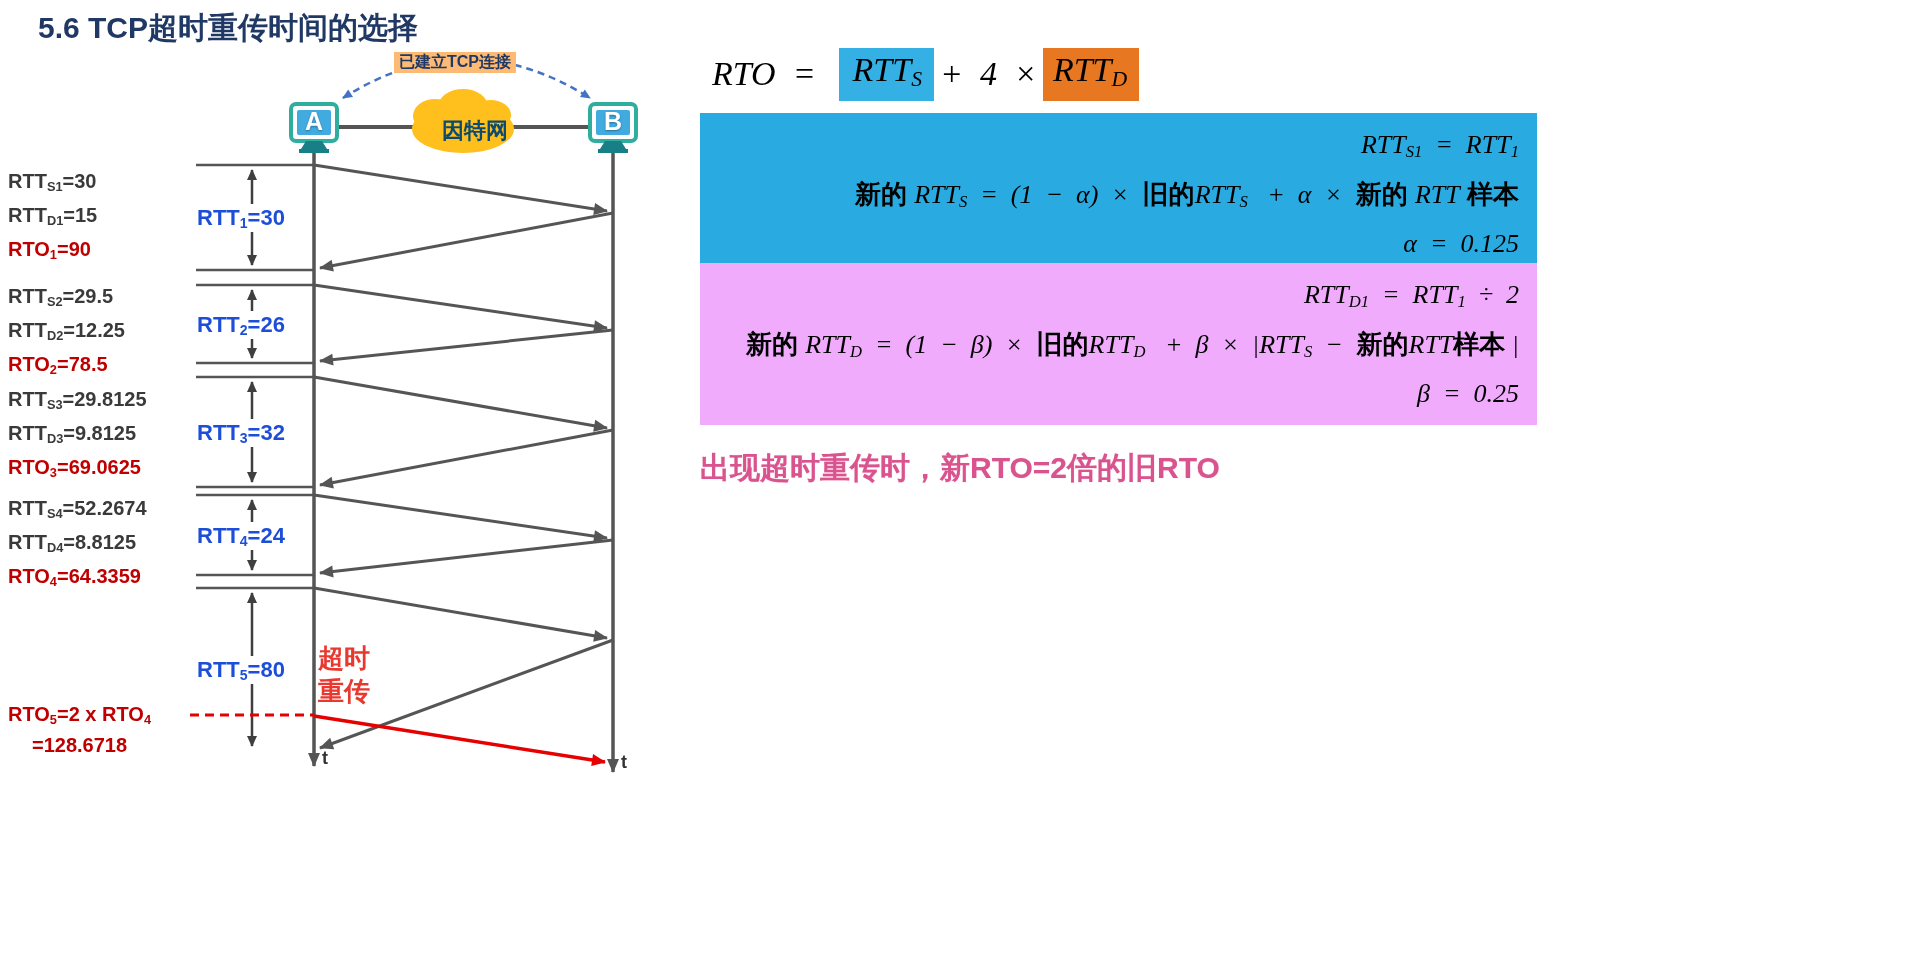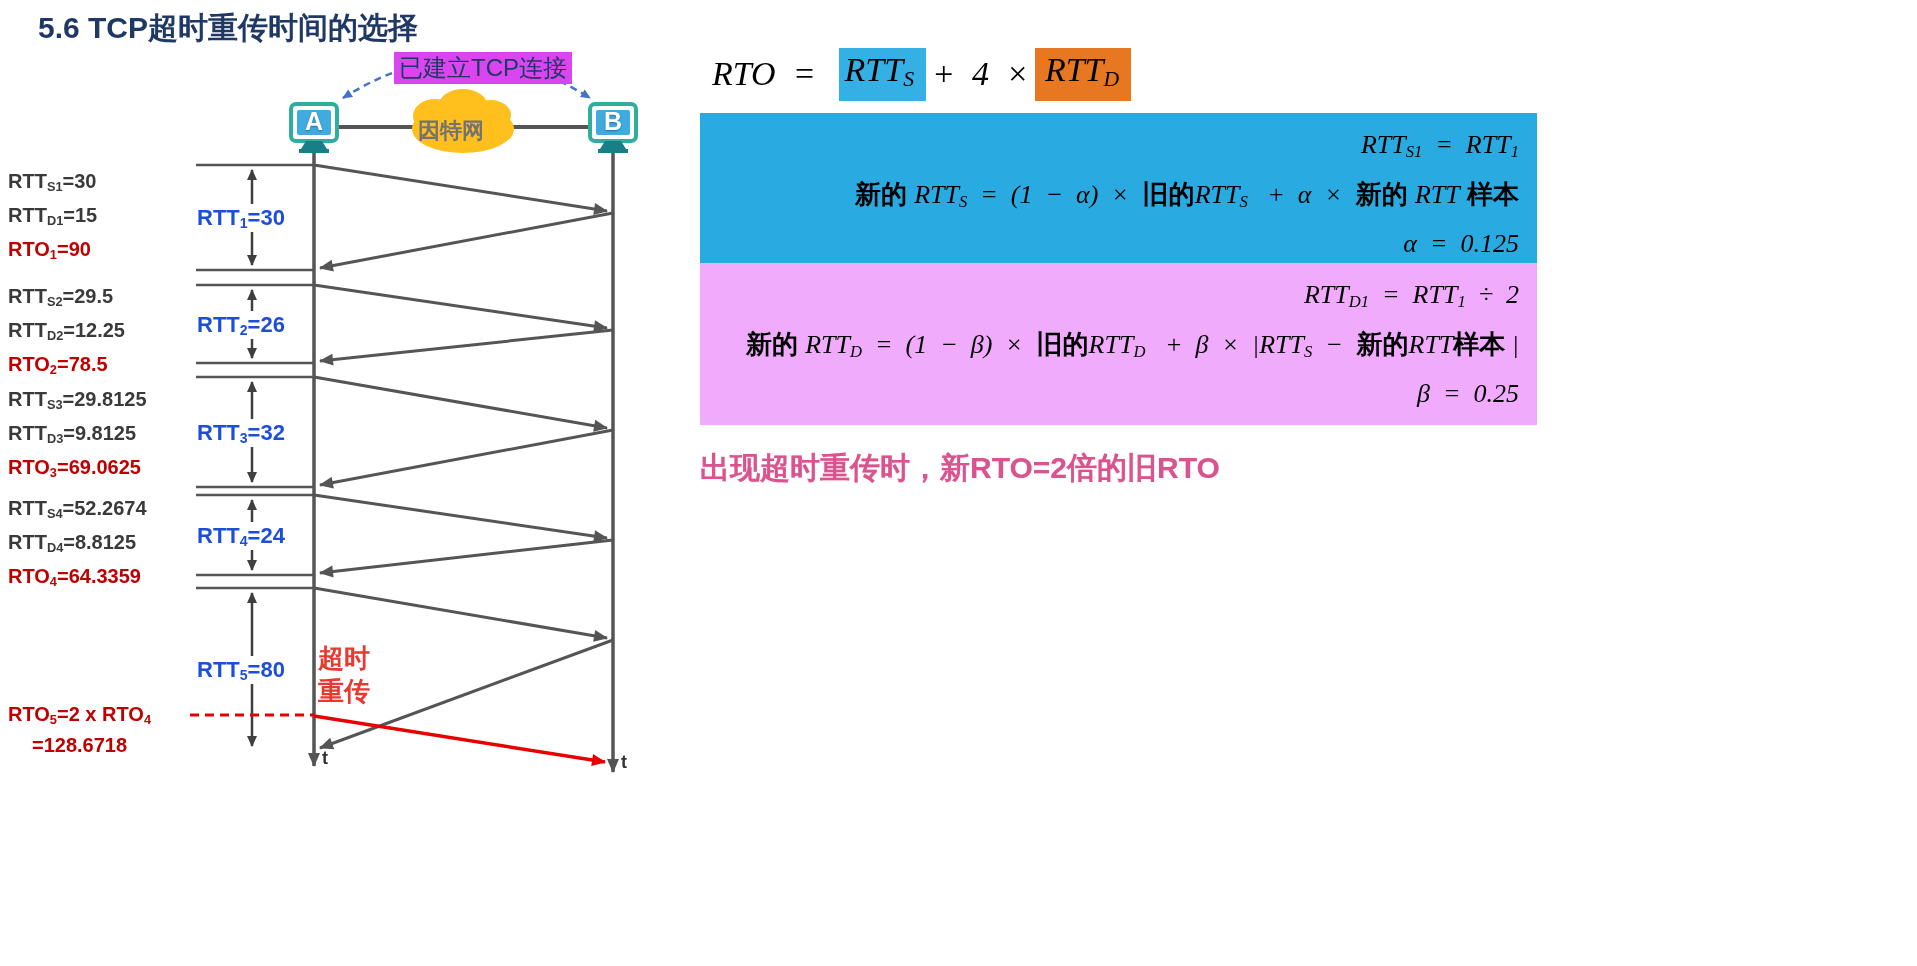--- a/index.html
+++ b/index.html
@@ -11,30 +11,30 @@
 
   .metric { font-size:20px; font-weight:bold; color:#3a3a3a; line-height:29px; white-space:nowrap; }
   .metric div { white-space:pre; }
   .rto { color:#c00000; }
 
   .sub { font-size:0.64em; vertical-align:-0.22em; }
   .cjk { font-family:"Liberation Sans","DejaVu Sans",sans-serif; font-style:normal; font-weight:bold; }
 
   .rttlabel { font-size:22px; font-weight:bold; color:#1d4ed8; background:#ffffff; padding:1px 4px; white-space:pre; }
 
-  .conn-label { font-size:24px; font-weight:normal; color:#203864; background:#d946ef; padding:0 5px; white-space:nowrap; }
+  .conn-label { font-size:16px; font-weight:bold; color:#203864; background:#fdba74; padding:0 5px; white-space:nowrap; }
   .host-letter { width:46px; text-align:center; font-size:25px; font-weight:bold; color:#ffffff; text-shadow:0 1px 2px rgba(0,0,0,.35); }
-  .cloud-label { width:90px; text-align:left; font-size:22px; font-weight:bold; color:#737373; }
+  .cloud-label { width:90px; text-align:right; font-size:22px; font-weight:bold; color:#0c4a6e; }
   .timeout-label { font-size:26px; font-weight:bold; color:#e8382f; text-align:center; line-height:33px; }
   .taxis { font-size:18px; font-weight:bold; color:#333333; }
 
   .math { font-family:"Liberation Serif","DejaVu Serif",serif; font-style:italic; color:#000000; }
   .formula-main { font-size:34px; display:flex; align-items:center; gap:6px; }
   .formula-main span { white-space:pre; }
-  .hl-cyan { background:#35b0e5; padding:3px 12px 9px 6px; display:inline-block; }
+  .hl-cyan { background:#35b0e5; padding:3px 12px 9px 14px; display:inline-block; }
   .hl-orange { background:#e87722; padding:3px 12px 9px 10px; display:inline-block; }
 
   .fbox { width:837px; padding:10px 18px;text-align:right; }
   .fbox-blue { background:#29abe2; }
   .fbox-orange { background:#f0abfc; }
   .fline { font-size:26px; line-height:43px; white-space:pre; }
 
   .note { font-size:30px; font-weight:bold; color:#d9548e; white-space:nowrap; text-shadow:0 0 1px #f3b9d2; }
 </style>
 </head>

